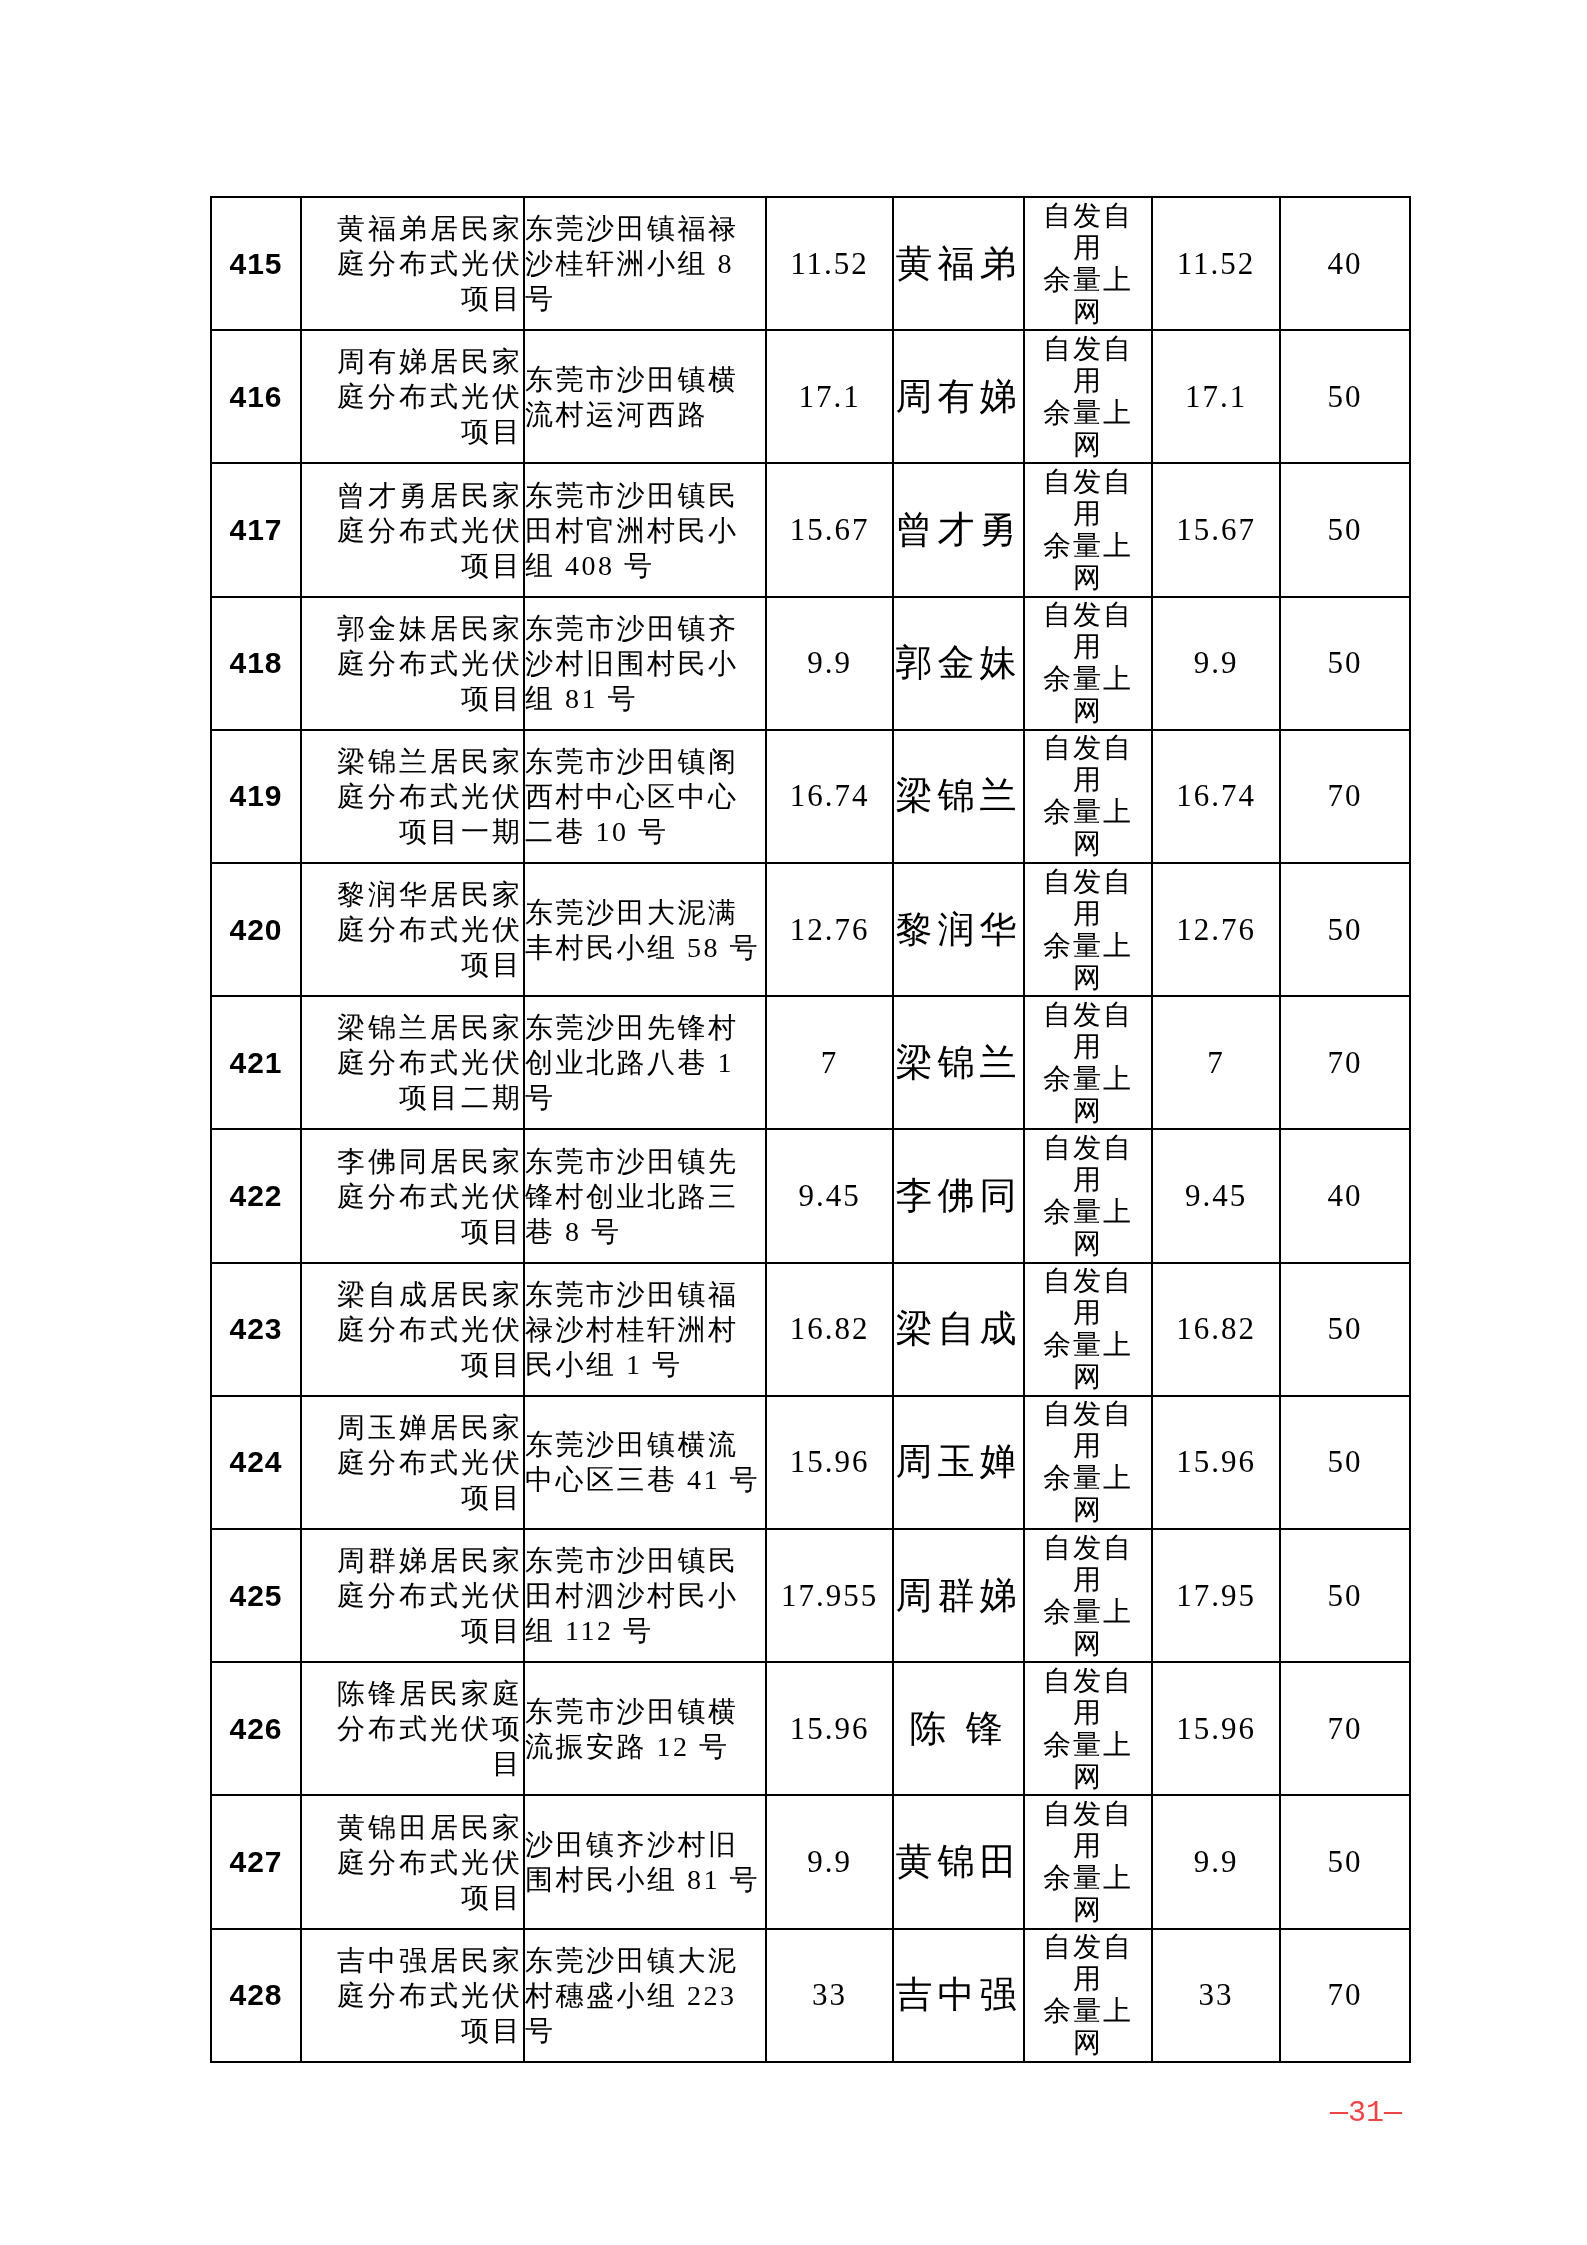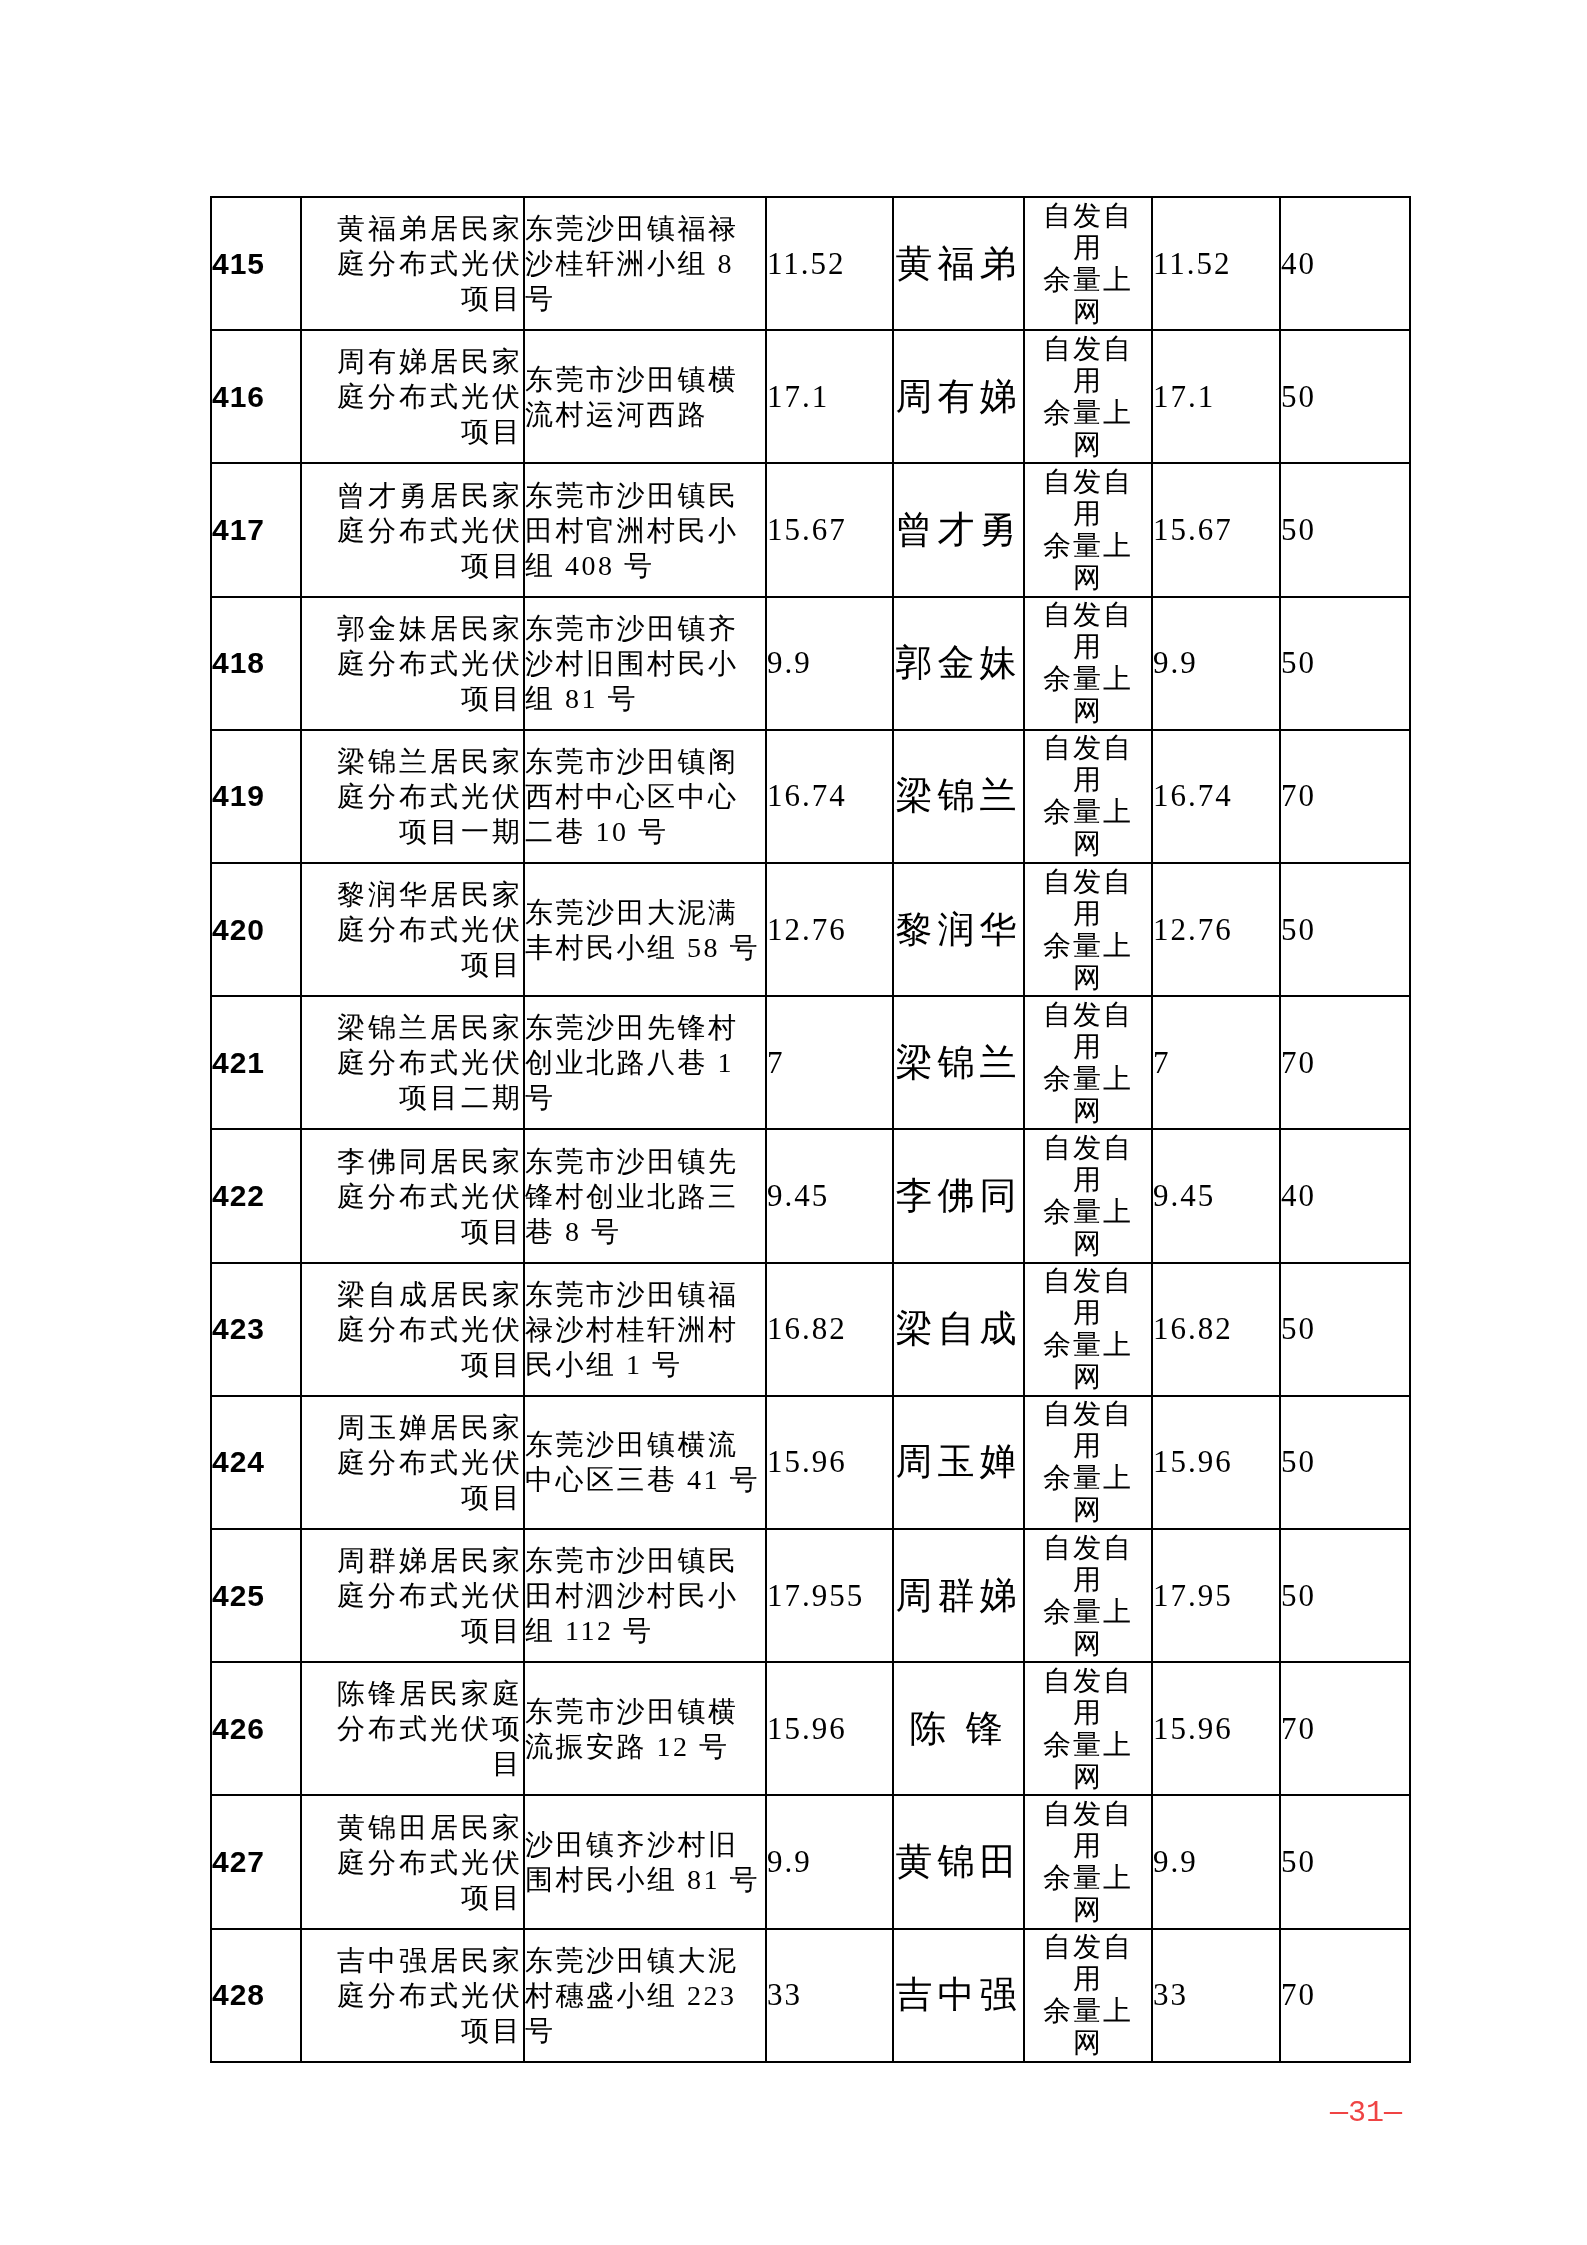--- a/index.html
+++ b/index.html
@@ -36,20 +36,21 @@
     padding: 0;
   }
   table.records tr { height: 133px; }
 
   
   td.c-no {
     font-family: "Liberation Sans", "DejaVu Sans", sans-serif;
     font-weight: bold;
     font-size: 30px;
     letter-spacing: 1px;
+    text-align: center;
   }
   
   td.c-name { padding-left: 6px; }
   td.c-name .ln {
     font-family: "Liberation Serif", "DejaVu Serif", serif;
     font-size: 28px;
     letter-spacing: 3px;
     line-height: 35px;
     white-space: nowrap;
     text-align: right;
@@ -62,20 +63,21 @@
     letter-spacing: 2.5px;
     line-height: 35px;
     white-space: nowrap;
     text-align: left;
   }
   
   td.c-num {
     font-family: "Liberation Serif", "DejaVu Serif", serif;
     font-size: 31px;
     letter-spacing: 2px;
+    text-align: center;
   }
   
   td.c-owner {
     font-family: "Liberation Serif", "DejaVu Serif", serif;
     font-size: 37px;
     letter-spacing: 5px;
     text-align: center;
   }
   
   td.c-mode { text-align: center; }

